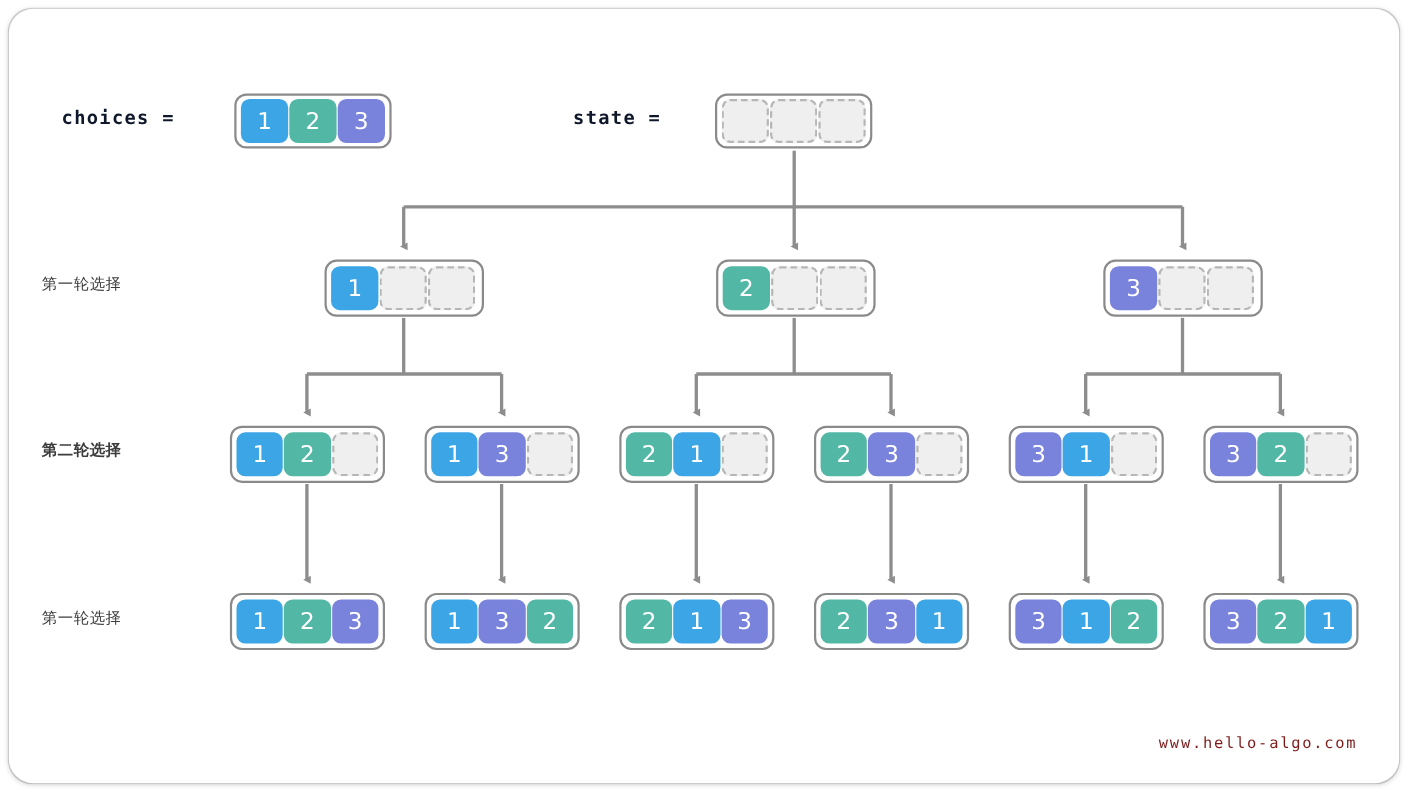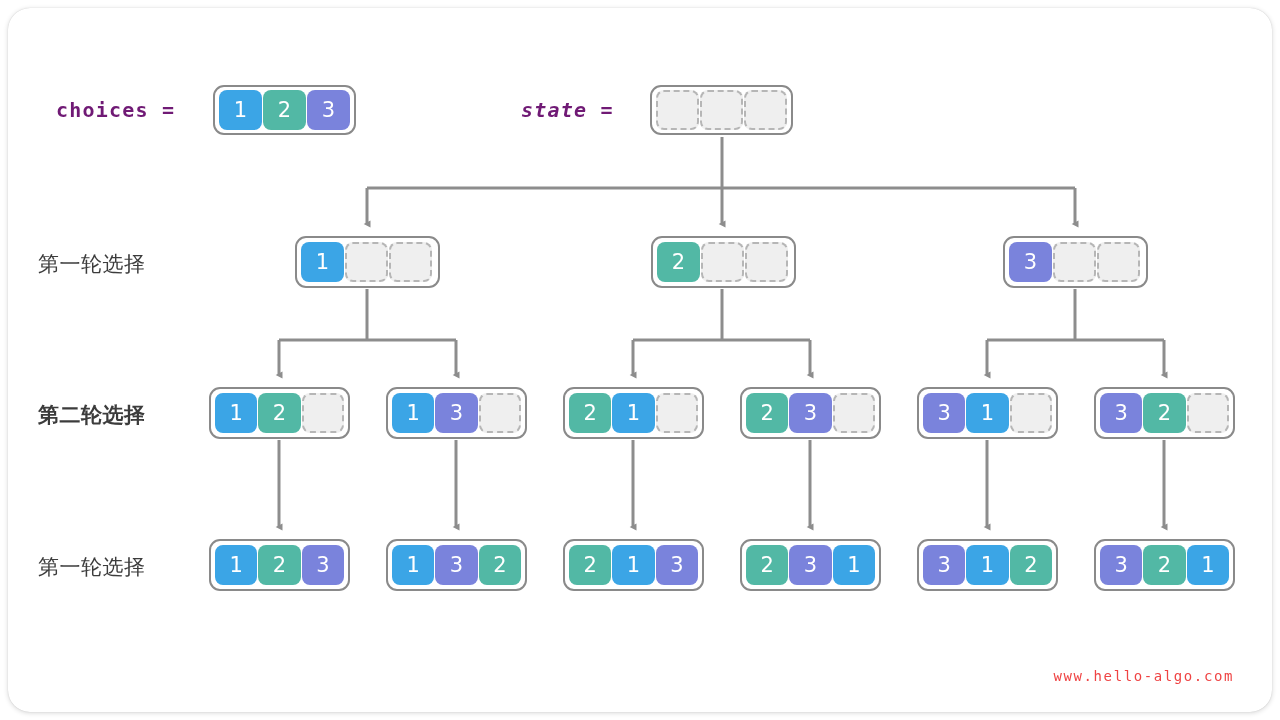--- a/index.html
+++ b/index.html
@@ -34,29 +34,29 @@
     left: 0;
     top: 0;
     width: 1280px;
     height: 720px;
     pointer-events: none;
   }
   .mono-label {
     position: absolute;
     font-family: "DejaVu Sans Mono", "Liberation Mono", monospace;
     font-weight: bold;
-    font-size: 20px;
-    color: #701a75;
+    font-size: 17px;
+    color: #0f172a;
     letter-spacing: 1.2px;
     white-space: nowrap;
   }
   .row-label {
     position: absolute;
     font-family: "DejaVu Sans", "Liberation Sans", sans-serif;
-    font-size: 21px;
+    font-size: 14px;
     color: #3c3c3c;
     white-space: nowrap;
     letter-spacing: 0.5px;
   }
   .array-box {
     position: absolute;
     box-sizing: border-box;
     border: 2.5px solid #8a8a8a;
     border-radius: 11px;
     background: #ffffff;
@@ -79,21 +79,21 @@
     background: #efefef;
     border: 2px dashed #b6b6b6;
     color: transparent;
   }
   .watermark {
     position: absolute;
     right: 46px;
     bottom: 36px;
     font-family: "DejaVu Sans Mono", "Liberation Mono", monospace;
     font-size: 14px;
-    color: #ef4444;
+    color: #7f1d1d;
     letter-spacing: 1.6px;
   }
 </style>
 </head>
 <body>
 
 <div id="canvas">
   <div class="card"></div>
 
   <svg class="wires" viewBox="0 0 1280 720">
@@ -128,21 +128,21 @@
       <path d="M279,440 L279,527" marker-end="url(#arrow)"></path>
       <path d="M456,440 L456,527" marker-end="url(#arrow)"></path>
       <path d="M633,440 L633,527" marker-end="url(#arrow)"></path>
       <path d="M810,440 L810,527" marker-end="url(#arrow)"></path>
       <path d="M987,440 L987,527" marker-end="url(#arrow)"></path>
       <path d="M1164,440 L1164,527" marker-end="url(#arrow)"></path>
     </g>
   </svg>
 
   <div class="mono-label" style="left:56px; top:98px;">choices =</div>
-  <div class="mono-label" style="left:521px; top:98px;font-style:italic;">state =</div>
+  <div class="mono-label" style="left:521px; top:98px;">state =</div>
 
   <div class="row-label" style="left:38px; top:250px;">第一轮选择</div>
   <div class="row-label" style="left:38px; top:401px;font-weight:bold;">第二轮选择</div>
   <div class="row-label" style="left:38px; top:553px;">第一轮选择</div>
 
   <div id="boxes">
       <div class="array-box" style="left: 213px; top: 85px; width: 143px; height: 50px;">
         <div class="cell" style="width: 43px; height: 40px; background: rgb(59, 165, 230);">1</div>
         <div class="cell" style="width: 43px; height: 40px; background: rgb(82, 184, 165);">2</div>
         <div class="cell" style="width: 43px; height: 40px; background: rgb(122, 131, 220);">3</div>

